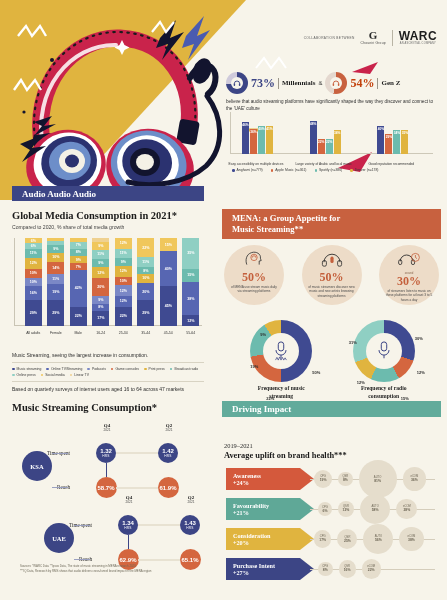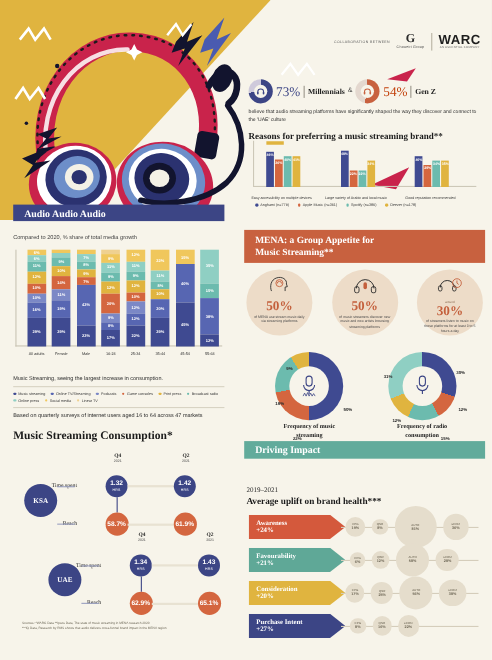--- a/index.html
+++ b/index.html
@@ -91,21 +91,21 @@
   .conn { position:absolute; background:#5b6090; }
   .connL { position:absolute; background:#9aa0c0; height:1px; }
 
   .sources { position:absolute; left:20px; top:564px; width:200px; font-size:2.9px; color:#6f6a5a; line-height:1.55; }
 
   
   .rcol { position:absolute; left:216px; top:0; width:231px; }
   .stat-row { display:flex; align-items:center; gap:3px; padding:0 10px; }
   .donut-small { width:22px; height:22px; border-radius:50%; position:relative; }
   .donut-small::after{ content:""; position:absolute; inset:5px; border-radius:50%; background:#f7f4ea; }
-  .pct { font-family:"Liberation Serif", serif; font-weight:400; font-size:12px; }
+  .pct { font-family:"Liberation Serif", serif; font-weight:700; font-size:12px; }
   .vbar { width:1px; height:11px; background:#9b968a; }
   .seglbl { font-family:"Liberation Serif", serif; font-weight:700; font-size:7px; color:#1d1d1d; }
   .body-txt { font-size:4.6px; color:#2f2f2f; line-height:1.55; padding:0 10px; }
 
   .reasons-chart { position:relative; height:42px; margin:0 14px; }
   .rc-axis { position:absolute; left:0; bottom:0; width:100%; height:1px; background:#cdc8b8; }
   .rc-y { position:absolute; left:0; bottom:0; width:1px; height:100%; background:#cdc8b8; }
   .rbar { position:absolute; bottom:0; width:7px; display:flex; justify-content:center; }
   .rbar span { color:#fff; font-size:3.2px; font-weight:700; margin-top:1px; }
   .rc-lab { position:absolute; bottom:-12px; width:58px; text-align:center; font-size:3.3px; color:#333; line-height:1.3; }
@@ -210,20 +210,21 @@
       <div class="w">WARC</div>
       <div class="sub">AN ASCENTIAL COMPANY</div>
     </div>
   </div>
 
   <div class="banner banner-navy" style="left:12px; top:186px; width:192px; height:15px; font-size:9px;">Audio Audio Audio</div>
 
   <div class="lcol">
 
     <div style="padding:10px 12px 0 12px;">
+      <div class="sec-title">Global Media Consumption in 2021*</div>
       <div class="sec-sub">Compared to 2020, % share of total media growth</div>
     </div>
 
     <div class="sbc" id="sbc" style="margin:8px 12px 0 14px; width:188px;">
       <div class="sbc-yaxis"></div>
       <div class="sbc-axis"></div>
     <div class="sbar" style="left: 10.75px; height: 88px;">
           <div class="seg" style="background: rgb(240, 199, 92); height: 6%;">6%</div>
           <div class="seg" style="background: rgb(143, 207, 195); height: 6%;">6%</div>
           <div class="seg" style="background: rgb(108, 187, 174); height: 11%;">11%</div>
@@ -442,23 +443,20 @@
             <rect x="1" y="6.5" width="2.2" height="4" rx="1" fill="#c8613f"></rect>
             <rect x="8.8" y="6.5" width="2.2" height="4" rx="1" fill="#c8613f"></rect>
           </svg>
         </div>
         <div class="pct" style="color:#c2410c;">54%</div>
         <div class="vbar"></div>
         <div class="seglbl">Gen Z</div>
       </div>
       <div class="body-txt" style="margin-top:4px;">believe that audio streaming platforms have significantly shaped the way they discover and connect to the 'UAE' culture</div>
 
-      <div style="padding:7px 10px 0 10px;">
-        <div class="sec-title" style="font-size:8.2px;">Reasons for preferring a music streaming brand**</div>
-      </div>
 
       <div class="reasons-chart" id="reasons-chart">
         <div class="rc-y"></div>
         <div class="rc-axis"></div>
       <div class="rbar" style="left: 12px; height: 32.2px; background: rgb(63, 74, 145);">
             <span>46%</span>
           </div>
           <div class="rbar" style="left: 20px; height: 25.2px; background: rgb(212, 102, 63);">
             <span>36%</span>
           </div>

